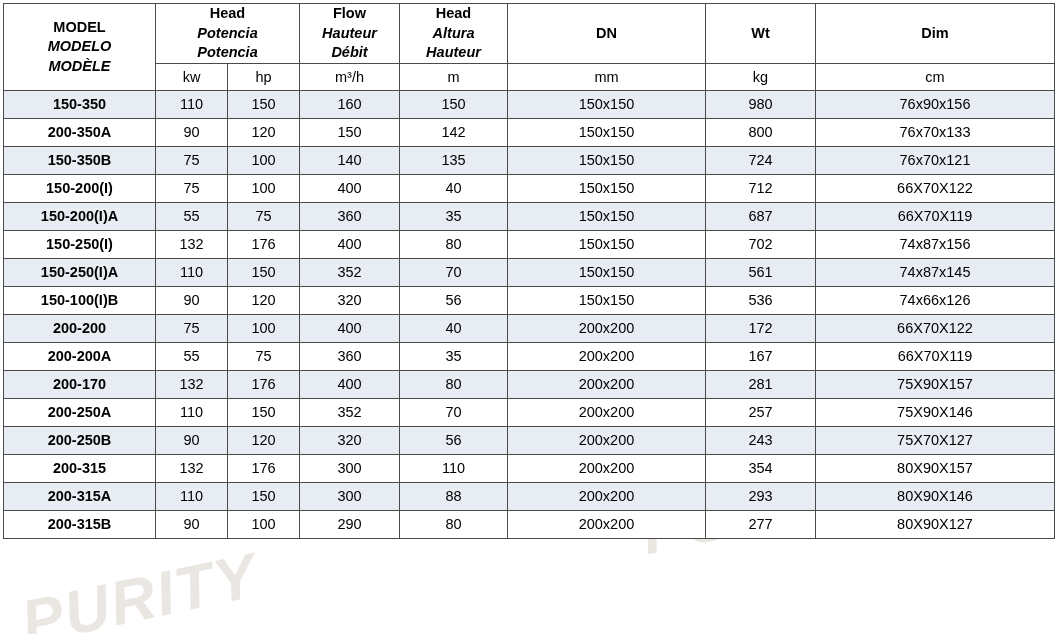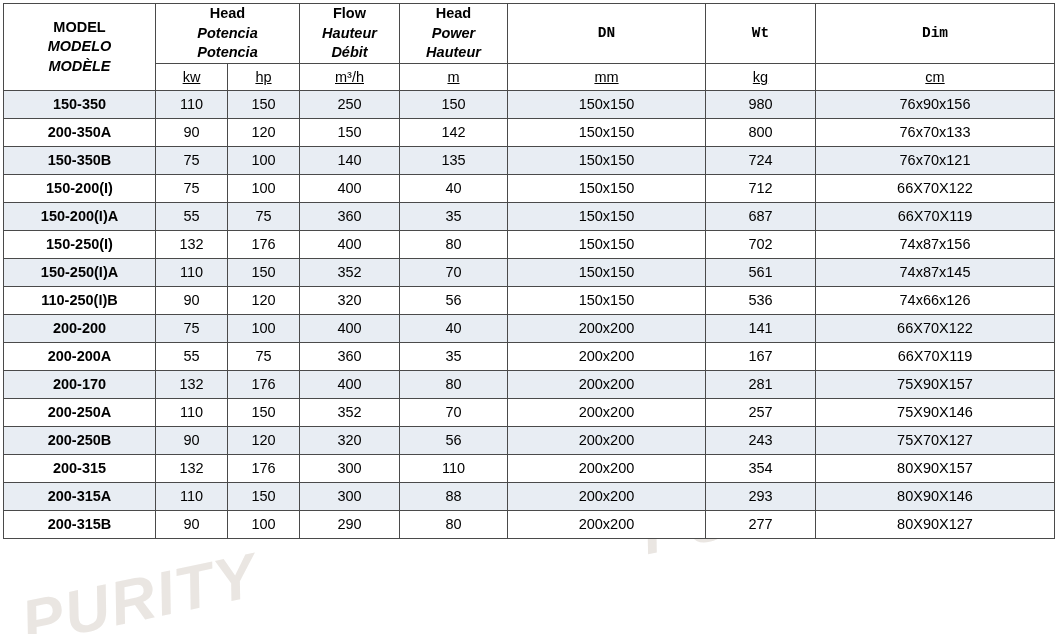--- a/index.html
+++ b/index.html
@@ -73,26 +73,24 @@
     font-size: 15px;
   }
   .hdr-main .l1 { font-style: normal; }
   .hdr-main .l2 { font-style: italic; }
   .hdr-main .l3 { font-style: italic; }
   .hdr-unit {
     font-weight: normal;
     font-size: 13.5px;
     height: 26px;
     background: #ffffff;
-    text-decoration: underline;
   }
   .hdr-single {
     font-weight: bold;
     font-size: 16px;
-    font-family: Liberation Mono, monospace;
   }
 
   tbody tr { height: 28px; margin-top: 32px; }
   tbody tr.alt td { background: #e8edf3; }
   tbody tr.plain td { background: #ffffff; }
 
   td.model {
     font-weight: bold;
     font-size: 15.5px;
   }
@@ -142,21 +140,21 @@
           <div class="l2">Potencia</div>
           <div class="l3">Potencia</div>
         </th>
         <th class="hdr-main">
           <div class="l1">Flow</div>
           <div class="l2">Hauteur</div>
           <div class="l3">Débit</div>
         </th>
         <th class="hdr-main">
           <div class="l1">Head</div>
-          <div class="l2">Power</div>
+          <div class="l2">Altura</div>
           <div class="l3">Hauteur</div>
         </th>
         <th class="hdr-single">DN</th>
         <th class="hdr-single">Wt</th>
         <th class="hdr-single">Dim</th>
       </tr>
       <tr>
         <th class="hdr-unit">kw</th>
         <th class="hdr-unit">hp</th>
         <th class="hdr-unit">m³/h</th>
@@ -164,21 +162,21 @@
         <th class="hdr-unit">mm</th>
         <th class="hdr-unit">kg</th>
         <th class="hdr-unit">cm</th>
       </tr>
     </thead>
     <tbody id="spec-body">
         <tr class="alt">
           <td class="model">150-350</td>
           <td class="val">110</td>
           <td class="val">150</td>
-          <td class="val">250</td>
+          <td class="val">160</td>
           <td class="val">150</td>
           <td class="val">150x150</td>
           <td class="val">980</td>
           <td class="val">76x90x156</td>
         </tr>
         <tr class="plain">
           <td class="model">200-350A</td>
           <td class="val">90</td>
           <td class="val">120</td>
           <td class="val">150</td>
@@ -231,37 +229,37 @@
           <td class="model">150-250(I)A</td>
           <td class="val">110</td>
           <td class="val">150</td>
           <td class="val">352</td>
           <td class="val">70</td>
           <td class="val">150x150</td>
           <td class="val">561</td>
           <td class="val">74x87x145</td>
         </tr>
         <tr class="plain">
-          <td class="model">110-250(I)B</td>
+          <td class="model">150-100(I)B</td>
           <td class="val">90</td>
           <td class="val">120</td>
           <td class="val">320</td>
           <td class="val">56</td>
           <td class="val">150x150</td>
           <td class="val">536</td>
           <td class="val">74x66x126</td>
         </tr>
         <tr class="alt">
           <td class="model">200-200</td>
           <td class="val">75</td>
           <td class="val">100</td>
           <td class="val">400</td>
           <td class="val">40</td>
           <td class="val">200x200</td>
-          <td class="val">141</td>
+          <td class="val">172</td>
           <td class="val">66X70X122</td>
         </tr>
         <tr class="plain">
           <td class="model">200-200A</td>
           <td class="val">55</td>
           <td class="val">75</td>
           <td class="val">360</td>
           <td class="val">35</td>
           <td class="val">200x200</td>
           <td class="val">167</td>

